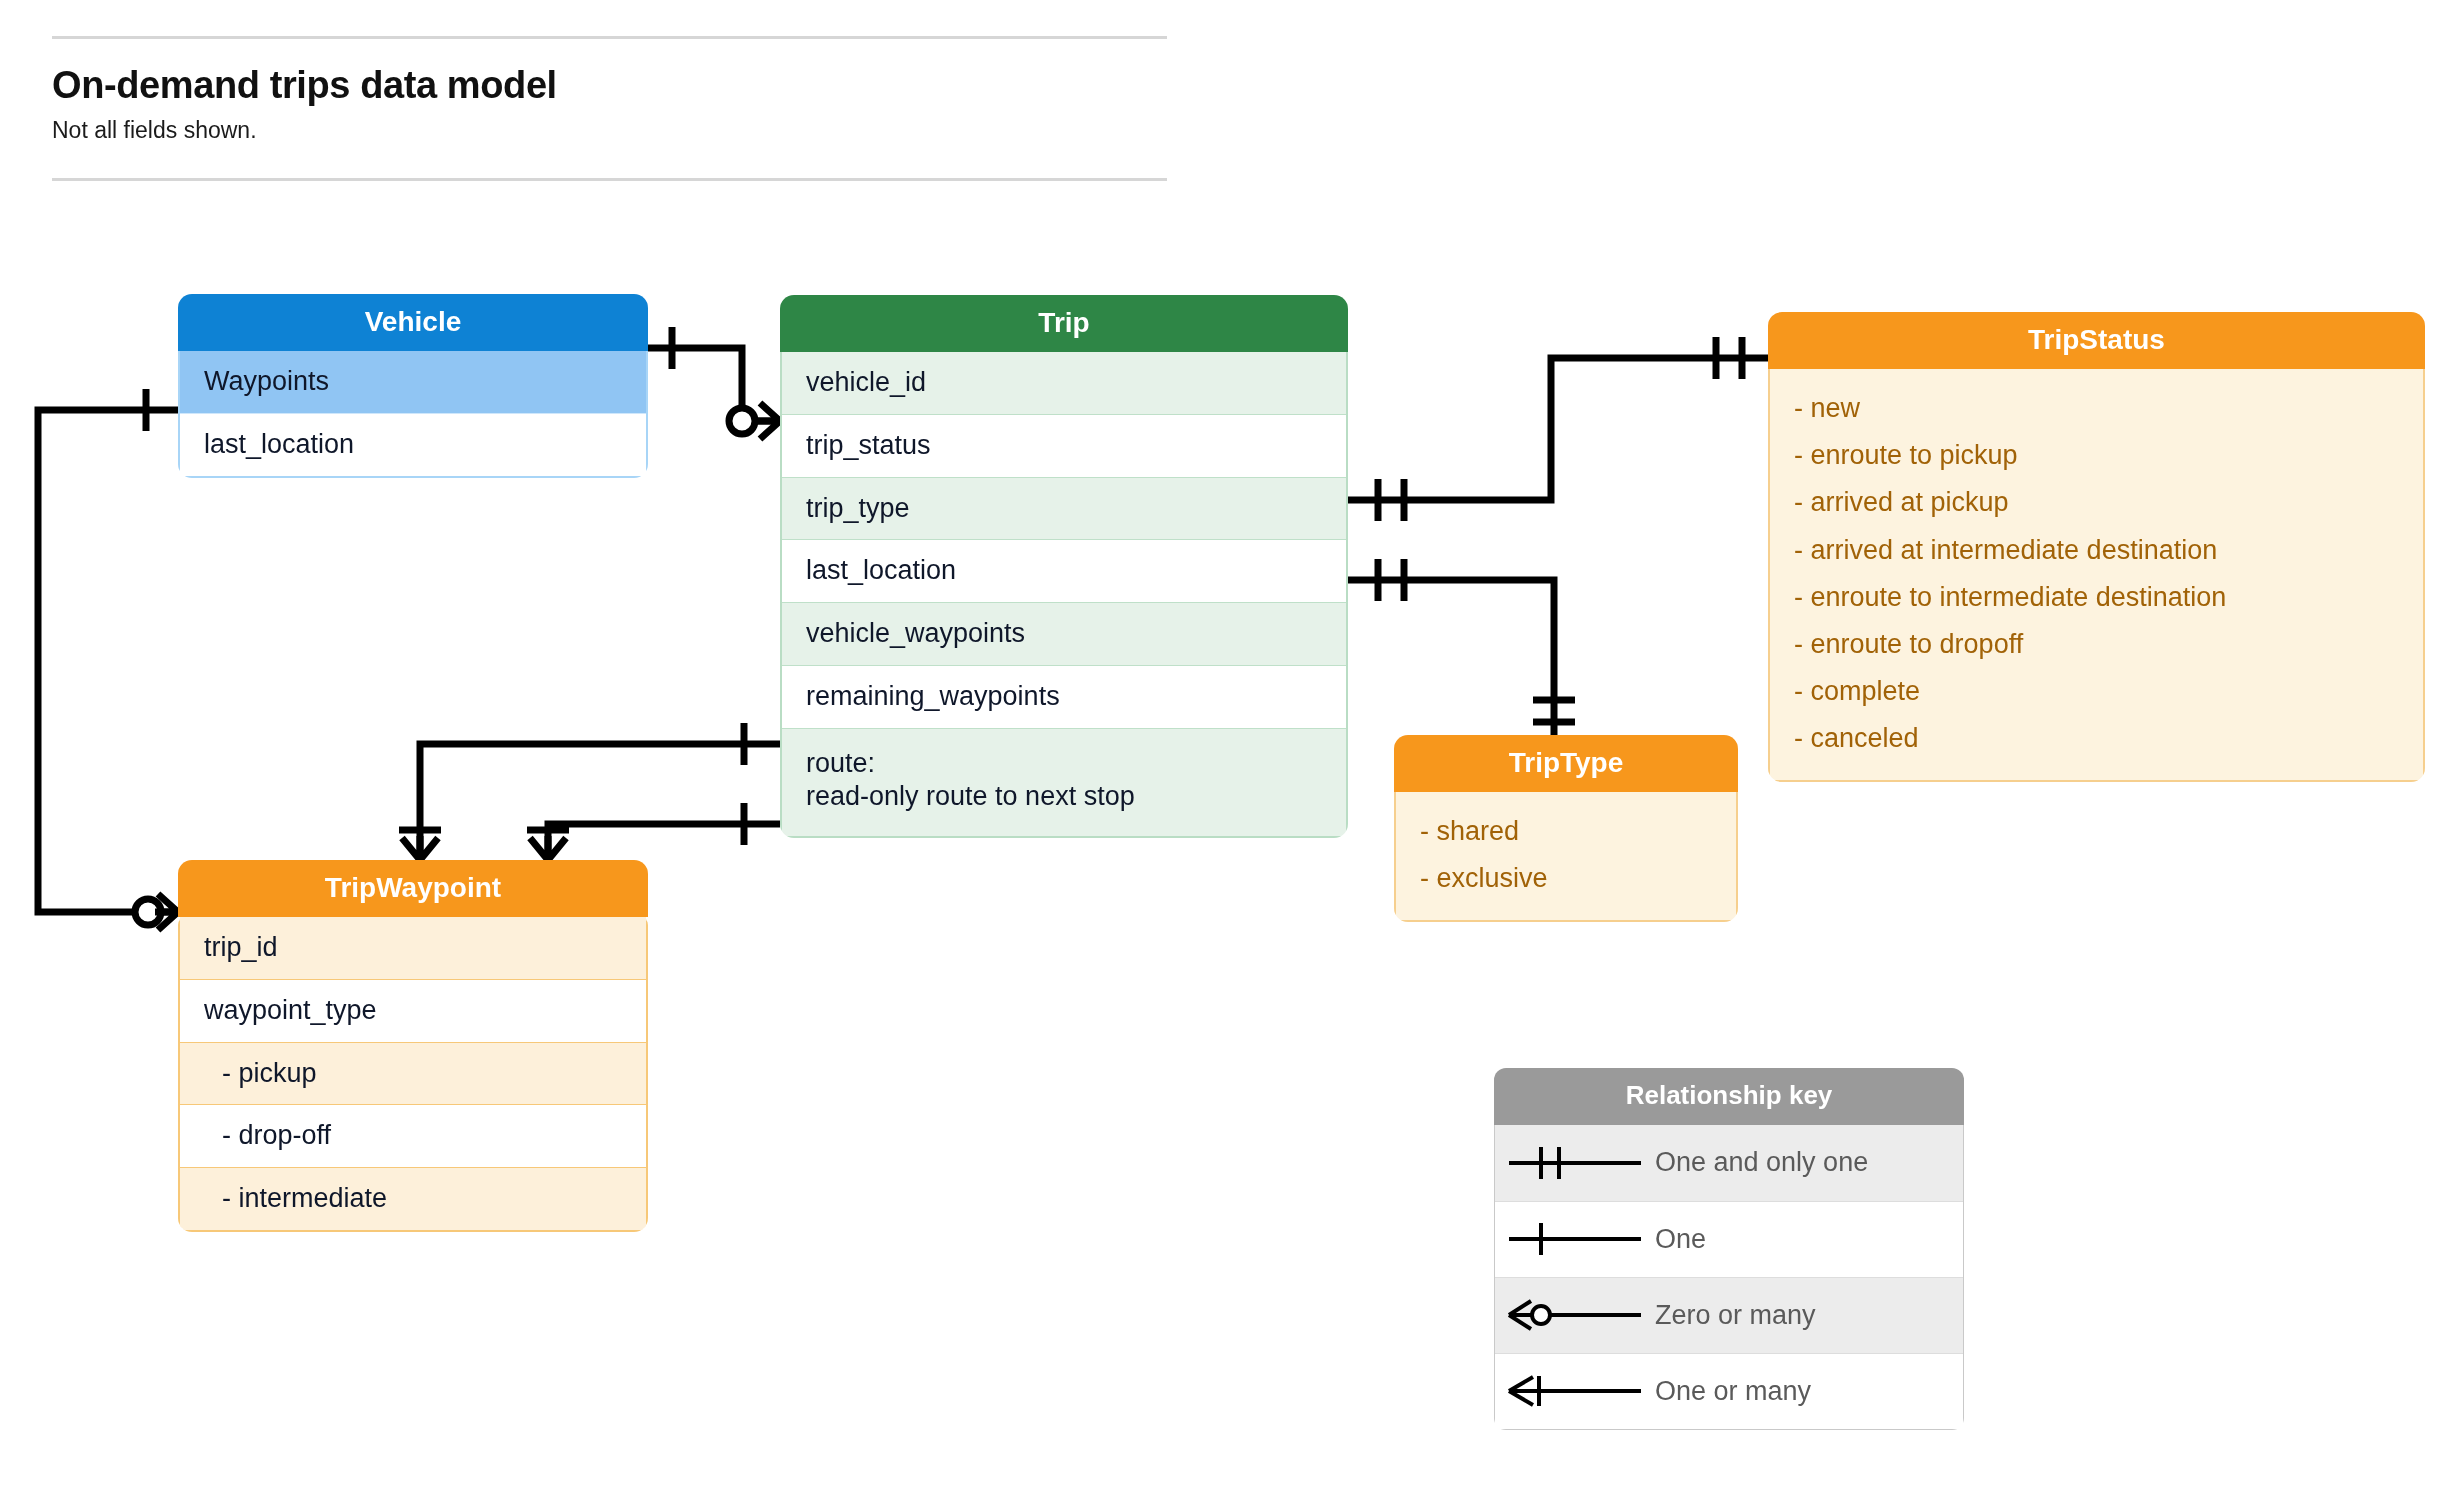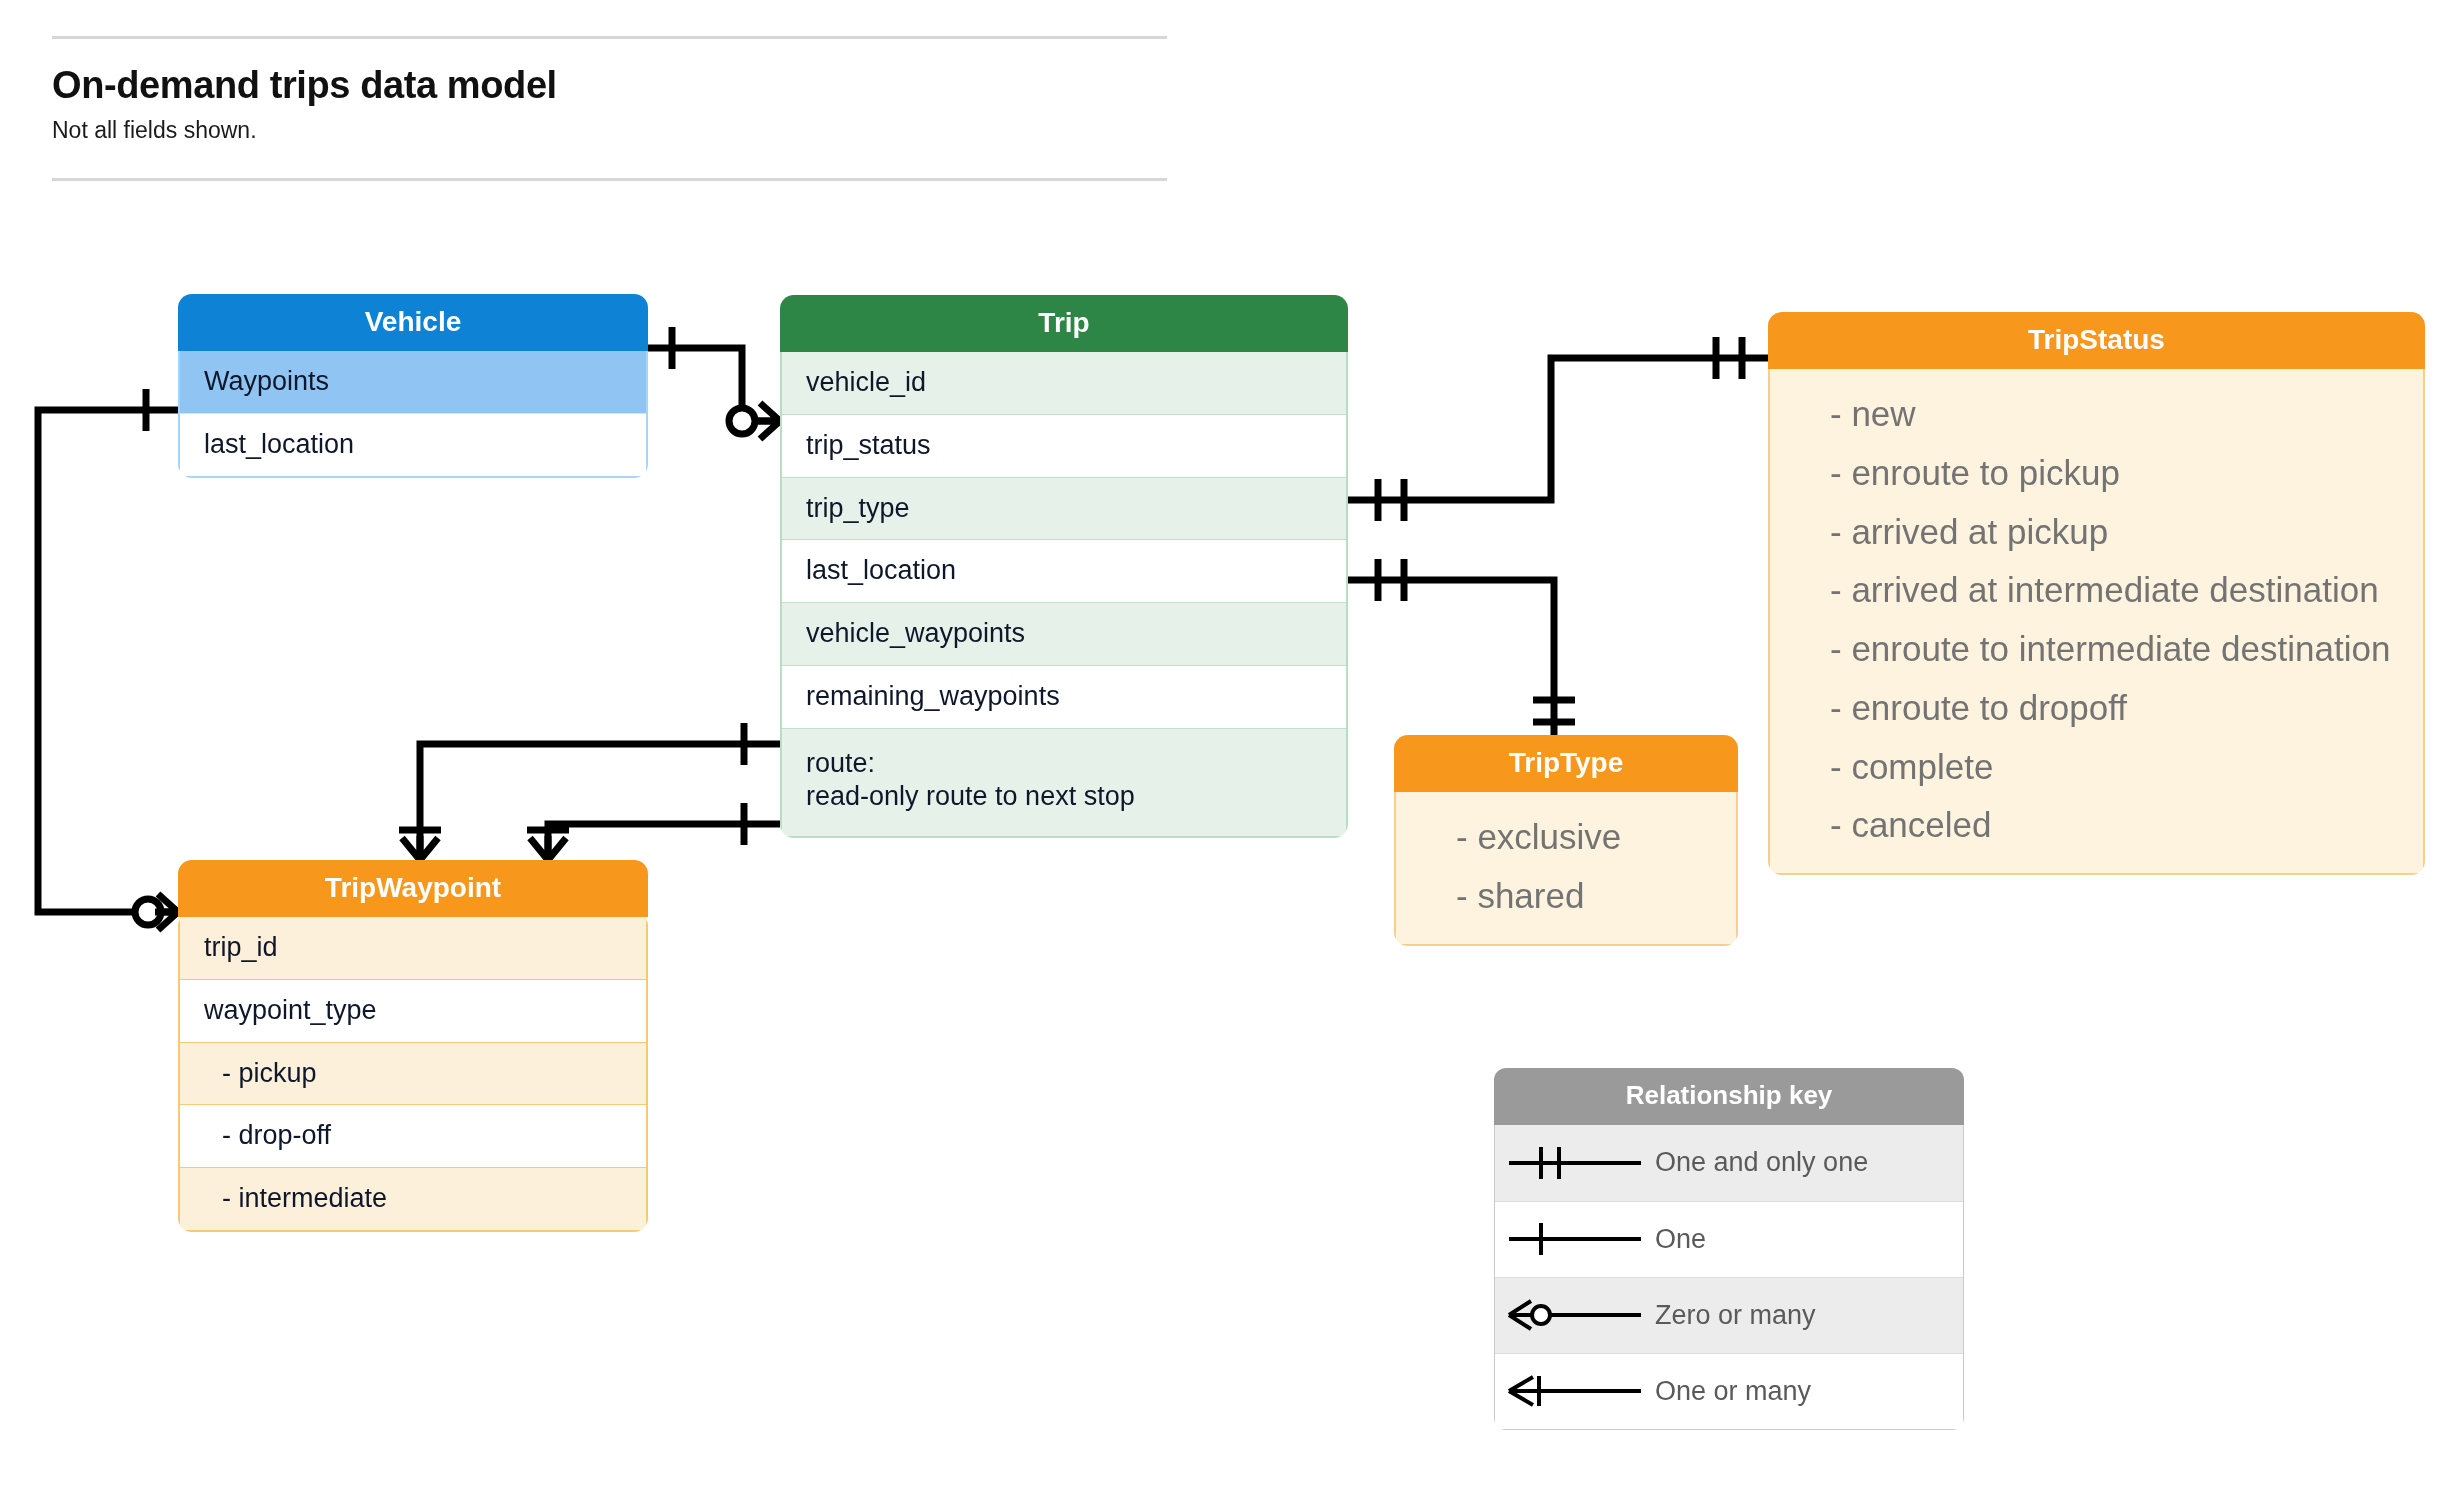--- a/index.html
+++ b/index.html
@@ -18,21 +18,21 @@
   .entity{position:absolute;border-radius:14px;overflow:hidden;
           box-sizing:border-box;}
   .ent-head{font-size:28px;font-weight:700;color:#ffffff;text-align:center;
             padding:12px 0 13px 0;line-height:1.15;}
   .ent-body{border-left:2px solid transparent;border-right:2px solid transparent;
             border-bottom:2px solid transparent;box-sizing:border-box;}
   .row{font-size:27px;color:#0f172a;padding:14px 0 14px 24px;
        box-sizing:border-box;line-height:1.25;}
   .row.indent{padding-left:42px;}
   .enum-body{padding:16px 0 18px 0;box-sizing:border-box;}
-  .enum-item{font-size:35px;color:#737373;padding:4px 0 4px 24px;line-height:1.45;margin-left:36px;}
+  .enum-item{font-size:27px;color:#a16207;padding:4px 0 4px 24px;line-height:1.45;}
 
   
   #vehicle{left:178px;top:294px;width:470px;}
   #vehicle .ent-head{background:#0E82D4;}
   #vehicle .ent-body{border-color:#a8d5f7;background:#ffffff;}
   #vehicle .row.alt{background:#90C5F3;}
   #vehicle .row.sep{border-top:1px solid #cfe7fb;}
 
   
   #trip{left:780px;top:295px;width:568px;}
@@ -163,22 +163,22 @@
     <div class="enum-item">- enroute to intermediate destination</div>
     <div class="enum-item">- enroute to dropoff</div>
     <div class="enum-item">- complete</div>
     <div class="enum-item">- canceled</div>
   </div>
 </div>
 
 <div class="entity" id="triptype">
   <div class="ent-head">TripType</div>
   <div class="ent-body enum-body">
+    <div class="enum-item">- shared</div>
     <div class="enum-item">- exclusive</div>
-    <div class="enum-item">- shared</div>
   </div>
 </div>
 
 <div class="entity" id="tripwaypoint">
   <div class="ent-head">TripWaypoint</div>
   <div class="ent-body">
     <div class="row alt">trip_id</div>
     <div class="row">waypoint_type</div>
     <div class="row alt indent">-  pickup</div>
     <div class="row indent">-  drop-off</div>

